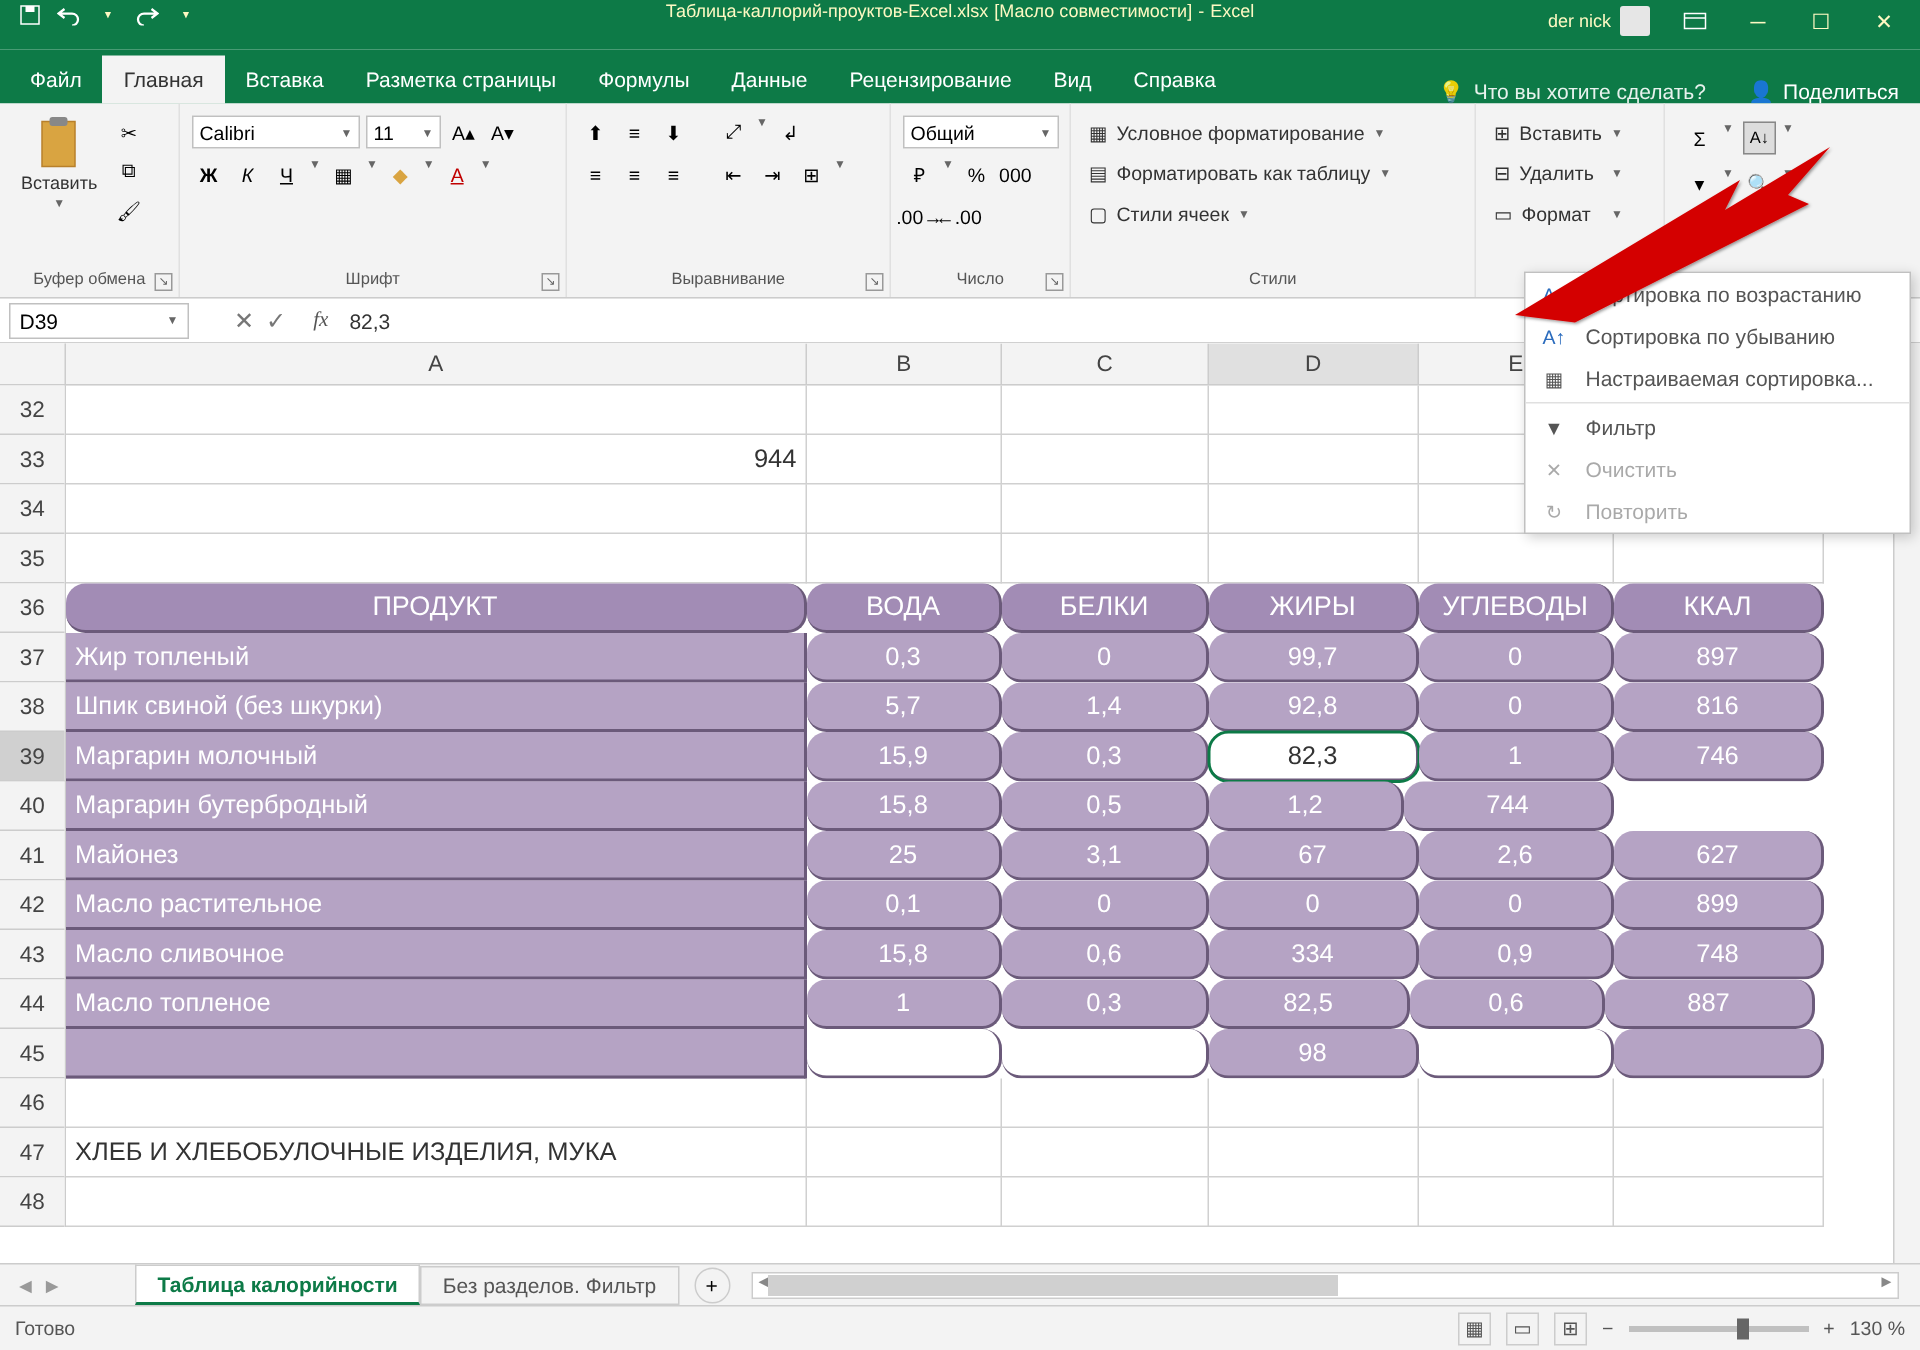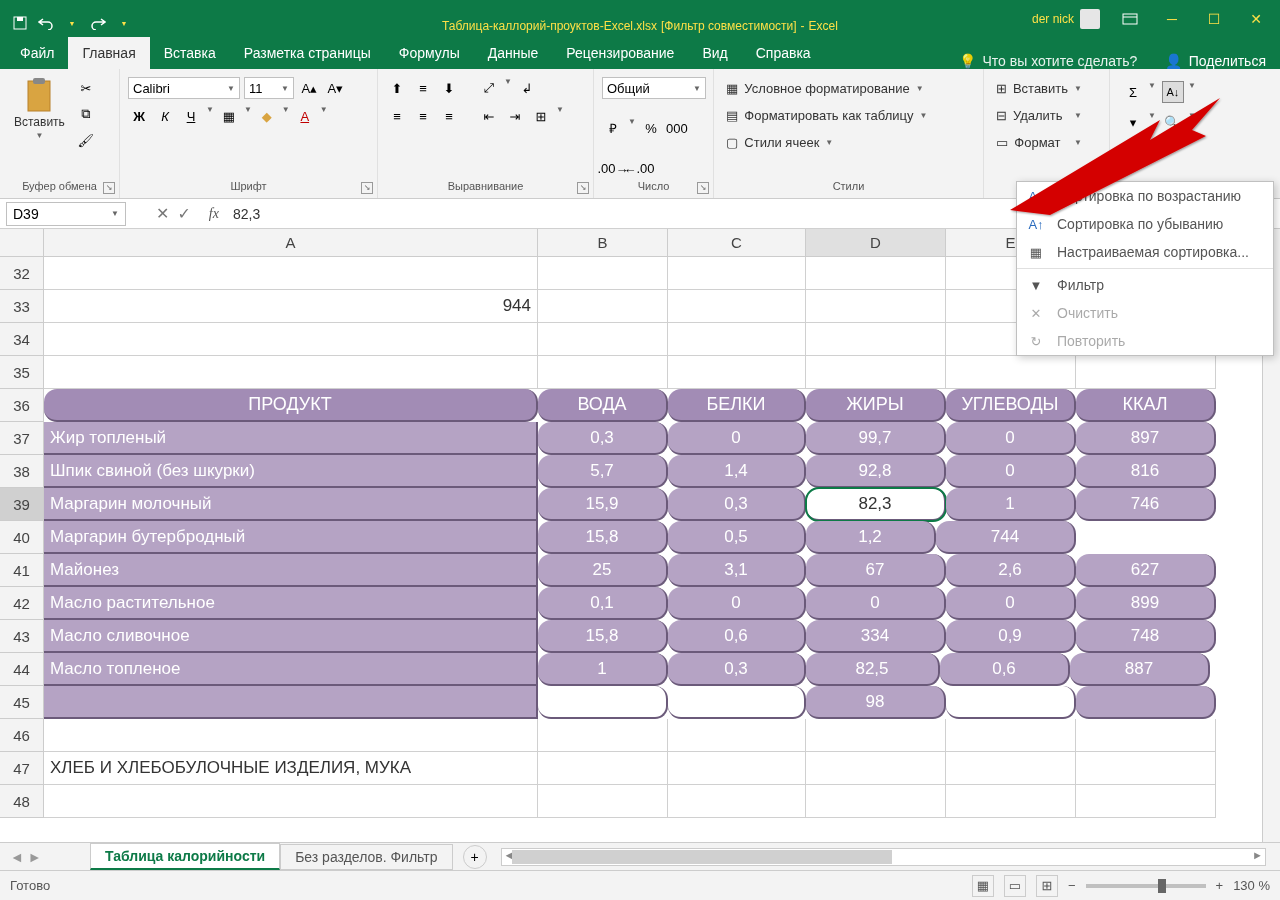--- a/index.html
+++ b/index.html
@@ -1,17 +1,17 @@
 <!DOCTYPE html>
 <html><head>
 <meta charset="utf-8">
 <style>
 *{margin:0;padding:0;box-sizing:border-box;font-family:"Segoe UI",Arial,sans-serif;}
 body{width:1280px;height:900px;overflow:hidden;background:#fff;user-select:none;}
-.titlebar{height:33px;background:#0d7a47;display:flex;align-items:flex-end;color:#fde047;font-size:12px;position:relative;}
+.titlebar{height:33px;background:#0d7a47;display:flex;align-items:flex-start;color:#fef9c3;font-size:12px;position:relative;}
 .qat{display:flex;align-items:center;gap:6px;padding-left:10px;}
 .qat-btn{width:20px;height:20px;display:flex;align-items:center;justify-content:center;cursor:pointer;}
 .title-center{position:absolute;left:50%;transform:translateX(-50%);display:flex;align-items:center;gap:4px;}
 .title-right{margin-left:auto;display:flex;align-items:center;gap:2px;padding-right:4px;}
 .userbox{display:flex;align-items:center;gap:6px;padding:0 8px;}
 .userpic{width:20px;height:20px;background:#e6e6e6;border-radius:2px;}
 .winbtn{width:40px;height:28px;display:flex;align-items:center;justify-content:center;cursor:pointer;font-size:14px;}
 .ribbon-tabs{height:36px;background:#0d7a47;display:flex;align-items:flex-end;color:#fff;font-size:14px;padding-left:6px;}
 .tab{padding:8px 14px;cursor:pointer;}
 .tab.active{background:#f3f3f3;color:#333;}
@@ -97,21 +97,21 @@
         <svg width="16" height="14" viewBox="0 0 16 14">
           <path d="M11 3 L15 6 L11 9 M15 6 H6 A4 4 0 0 0 6 14" stroke="#fff" fill="none" stroke-width="1.5"></path>
         </svg>
       </div>
     <div class="qat-btn">
         <span style="font-size:7px">▼</span>
       </div>
   </div>
   <div class="title-center">
     <span>Таблица-каллорий-проуктов-Excel.xlsx</span>
-    <span>[Фильтр совместимости]</span>
+    <span>[Масло совместимости]</span>
     <span> - </span>
     <span>Excel</span>
   </div>
   <div class="title-right">
     <div class="userbox">
         <span>der nick</span>
         <div class="userpic"></div>
       </div>
     <div class="winbtn">
         <svg width="16" height="12">
@@ -225,21 +225,21 @@
             <span class="dd">▼</span>
       </div>
     </div>
       </div>
     <div class="group-label">Выравнивание</div>
     <div class="group-launch">↘</div>
   </div>
 
   <div class="group" style="width:120px">
     <div class="group-body">
-        <div class="col" style="gap:18px;padding-top:4px">
+        <div class="col" style="gap:6px;padding-top:4px">
       <div class="combo" style="width:104px">
             <span>Общий</span>
             <span class="dd">▼</span>
           </div>
       <div class="row">
         <div class="smbtn">₽</div>
             <span class="dd">▼</span>
         <div class="smbtn">%</div>
         <div class="smbtn">000</div>
       </div>

